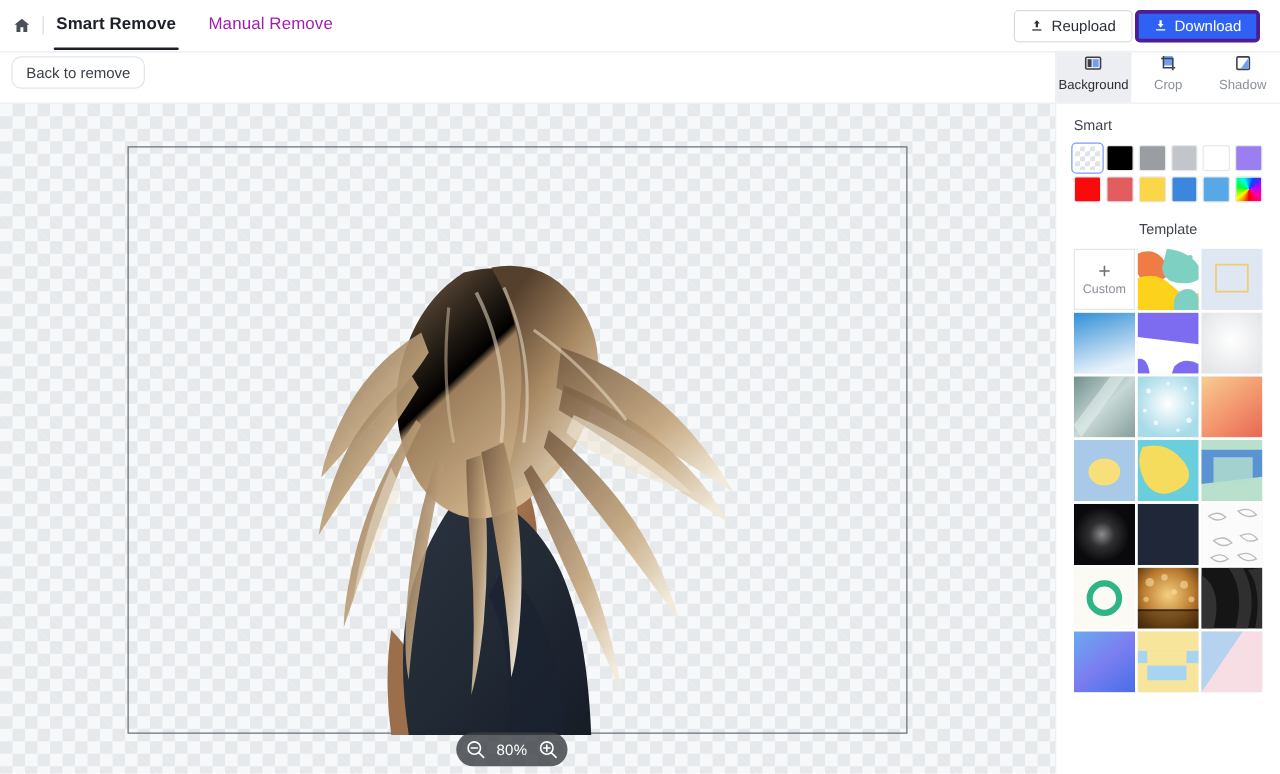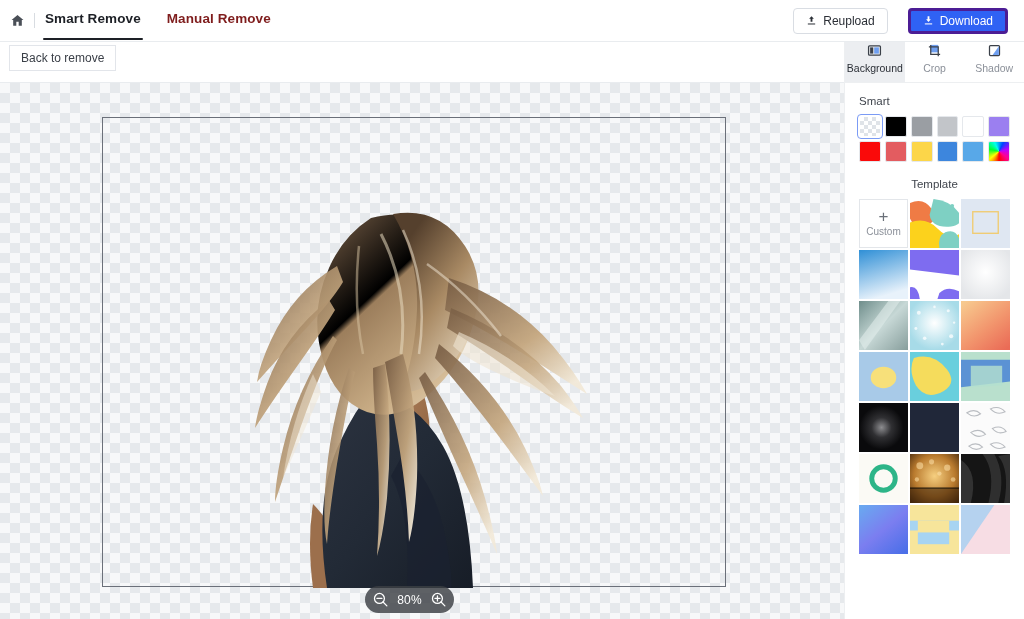--- a/index.html
+++ b/index.html
@@ -23,32 +23,32 @@
   }
   .home-btn {
     width: 34px; height: 34px;
     display: flex; align-items: center; justify-content: center;
     cursor: pointer;
   }
   .divider-v {
     width: 1px; height: 15px; background: #d8dce1; margin: 0 10px 0 0;
   }
   .nav-tab {
-    font-size: 13.5px; color: #7f1d1d; letter-spacing: .1px;
+    font-size: 13.5px; color: #a21caf; letter-spacing: .1px;
     padding: 0 0 3px 0; margin-right: 26px; cursor: pointer;
-    position: relative; line-height: 18px; white-space: nowrap; font-weight: bold;
+    position: relative; line-height: 18px; white-space: nowrap;
   }
   .nav-tab.active { color: #1d2026; font-weight: 700; }
   .nav-tab.active::after {
     content: ""; position: absolute; left: -2px; right: -2px; bottom: -9px;
     height: 2px; background: #1d2026; border-radius: 1px;
   }
 
   .topbar-right {
-    margin-left: auto; display: flex; align-items: center; gap: 20px;
+    margin-left: auto; display: flex; align-items: center; gap: 2px;
     padding-right: 16px;
   }
   .btn {
     display: inline-flex; align-items: center; gap: 6px;
     height: 26px; padding: 0 12px; border-radius: 4px;
     font-size: 12px; cursor: pointer; white-space: nowrap;
   }
   .btn-outline {
     background: #fff; border: 1px solid #d9dde3; color: #2b2f36;
   }
@@ -57,21 +57,21 @@
   }
 
   
   .subbar {
     position: absolute; left: 0; top: 34px; width: 844px; height: 49px;
     background: #fff; border-bottom: 1px solid #e9ecef;
     display: flex; align-items: center; padding-left: 9px;
     z-index: 20;
   }
   .back-btn {
-    height: 26px; padding: 0 11px; border-radius: 0;
+    height: 26px; padding: 0 11px; border-radius: 8px;
     border: 1px solid #e2e5ea; background: #fff;
     font-size: 12px; color: #3a3f47; cursor: pointer;
     display: inline-flex; align-items: center;
   }
 
   
   .workspace {
     position: absolute; left: 0; top: 83px; width: 844px; height: 536px;
     overflow: hidden;
     background-color: #f7f8f9;

